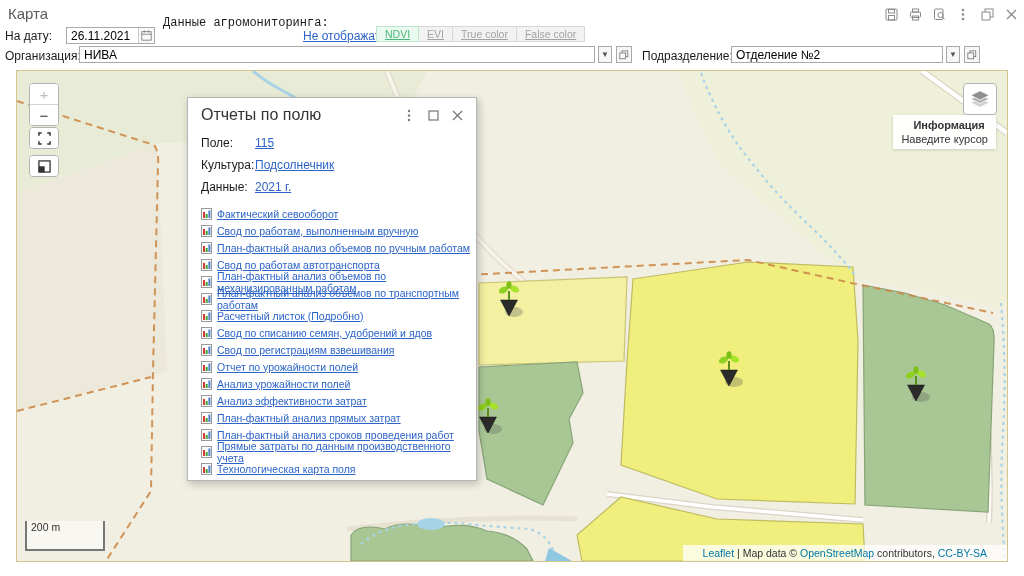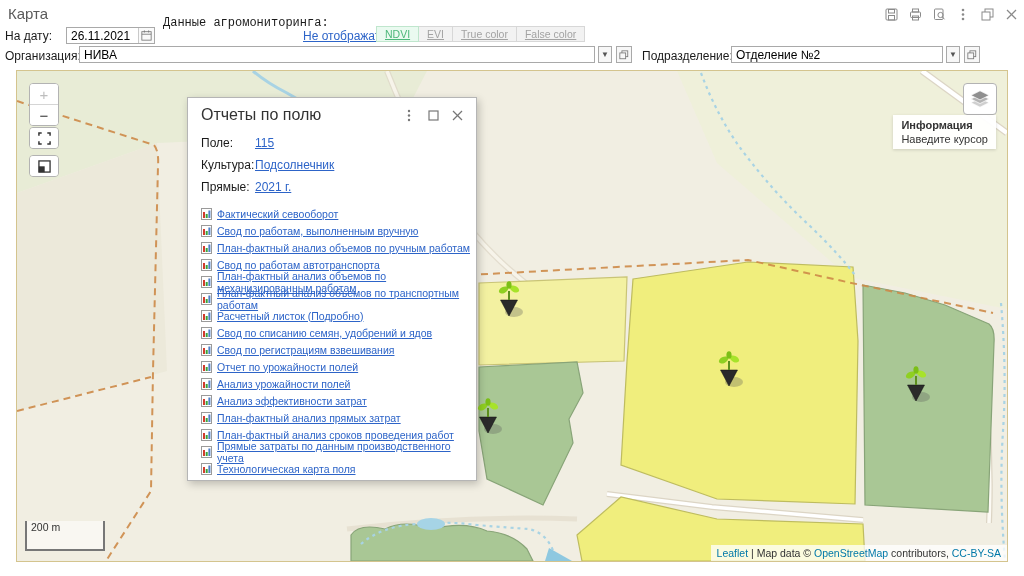--- a/index.html
+++ b/index.html
@@ -30,26 +30,26 @@
   
   .map { left:16px; top:70px; width:992px; height:492px; border:1px solid #d4c48e; background:#f1eee2; overflow:hidden; }
   .map svg.base { position:absolute; left:0; top:0; }
   .lf-box { position:absolute; background:#fff; border:1px solid #b3b3b3; border-radius:4px; overflow:hidden; }
   .lf-btn { width:28px; height:20px; display:flex; align-items:center; justify-content:center;
             font-size:15px; color:#333; cursor:pointer; background:#fff; }
   .lf-btn.dis { color:#bdbdbd; }
   .lf-sep { height:1px; background:#d5d5d5; }
   .info-box { position:absolute; right:11px; top:44px; background:rgba(255,255,255,0.95);
               padding:4px 8px; font-size:11px; color:#333; box-shadow:0 1px 3px rgba(0,0,0,0.15); }
-  .info-box .t1 { font-weight:bold; margin-bottom:2px; }
+  .info-box .t1 { font-weight:bold; margin-bottom:2px;margin-left:12px; }
   .scalebar { position:absolute; left:8px; bottom:10px; font-size:10.5px; color:#333;
               background:rgba(255,255,255,0.55); border:2px solid #777; border-top:none;
               padding:0 4px 16px 4px; width:80px; }
   .attrib { position:absolute; right:0; bottom:0; background:rgba(255,255,255,0.75);
-            font-size:10.5px; color:#333; padding:2px 6px; }
+            font-size:10.5px; color:#333; padding:2px 20px; }
   .attrib a { color:#0078A8; text-decoration:none; cursor:pointer; }
   
   .popup { position:absolute; left:170px; top:26px; width:290px; height:384px; background:#fff;
            border:1px solid #b5b5b5; box-shadow:2px 3px 8px rgba(0,0,0,0.22); }
   .popup-head { display:flex; align-items:center; padding:8px 10px 2px 13px; }
   .popup-title { font-size:16px; color:#333; flex:1; }
   .popup-head .pbtn { width:18px; height:16px; display:flex; align-items:center; justify-content:center;
                       color:#777; cursor:pointer; margin-left:6px; }
   .popup-fields { margin:6px 0 0 13px; }
   .popup-fields .frow { height:22px; display:flex; align-items:center; font-size:12px; }
@@ -290,21 +290,21 @@
           <span class="flabel">Поле:</span>
           <a class="link">115</a>
         </div>
 
         <div class="frow">
           <span class="flabel">Культура:</span>
           <a class="link">Подсолнечник</a>
         </div>
 
         <div class="frow">
-          <span class="flabel">Прямые:</span>
+          <span class="flabel">Данные:</span>
           <a class="link">2021 г.</a>
         </div>
       </div>
 
     <ul class="report-list">
 
         <li>
           <svg width="11" height="12" viewBox="0 0 11 12">
             <rect x="0.5" y="0.5" width="10" height="11" fill="#fff" stroke="#9a9a9a"></rect>
             <rect x="2" y="4" width="2" height="6" fill="#d23b2e"></rect>

